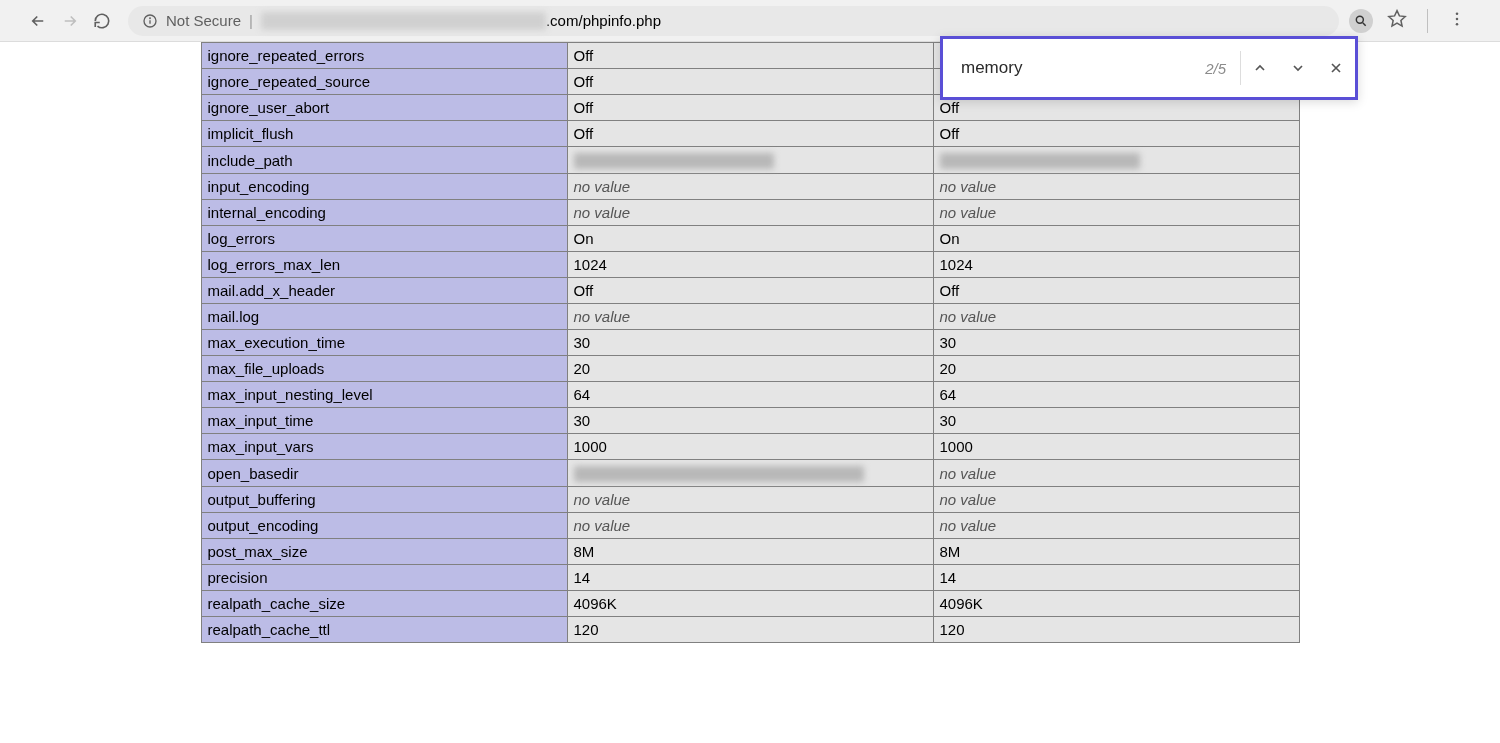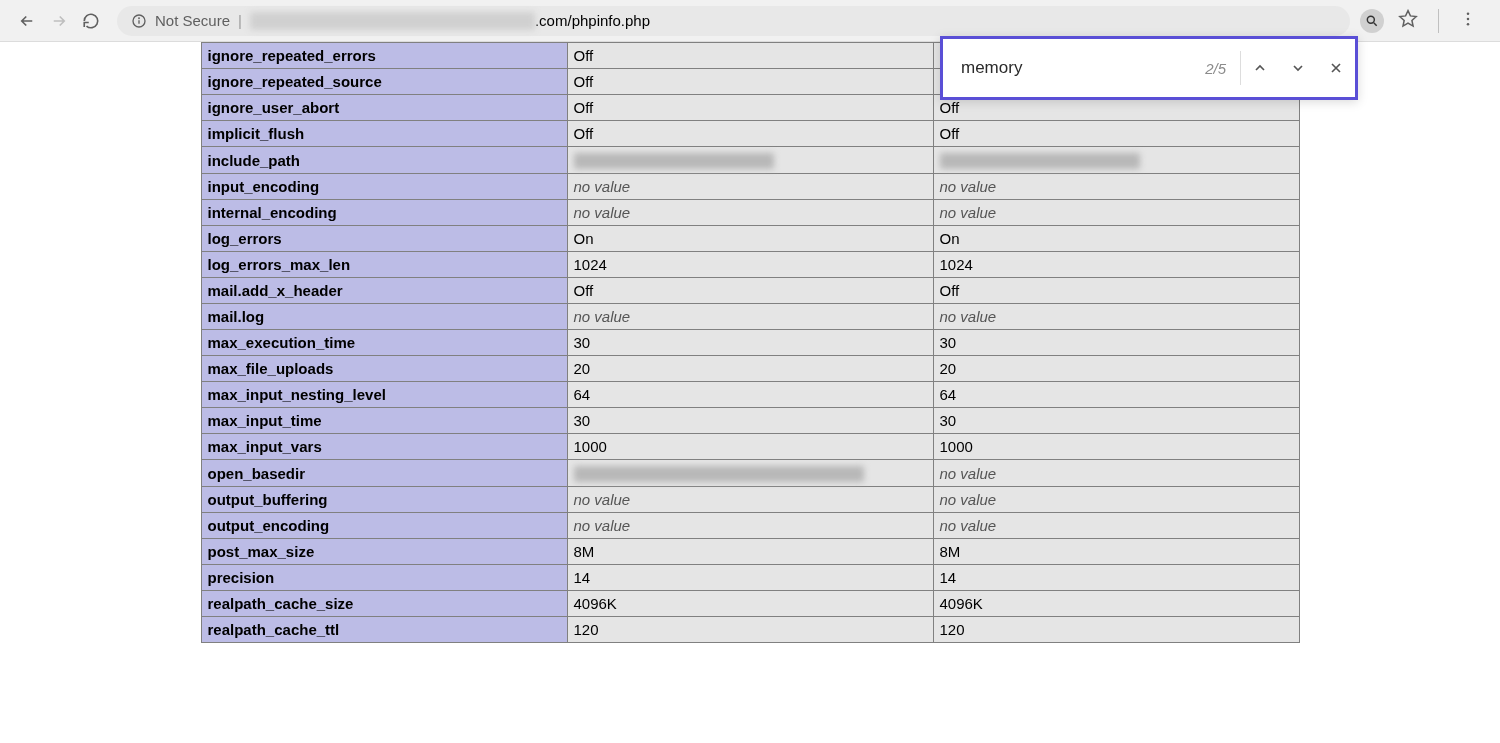--- a/index.html
+++ b/index.html
@@ -1,18 +1,18 @@
 <!DOCTYPE html>
 <html><head>
   <meta charset="utf-8">
   <style>
     * { margin: 0; padding: 0; box-sizing: border-box; }
     body { font-family: -apple-system, BlinkMacSystemFont, "Segoe UI", Arial, sans-serif; background: #fff; width: 1500px; }
     
-    .browser-bar { height: 42px; background: #f1f1f1; border-bottom: 1px solid #dcdcdc; display: flex; align-items: center; padding: 0 13px; }
+    .browser-bar { height: 42px; background: #f1f1f1; border-bottom: 1px solid #dcdcdc; display: flex; align-items: center; padding: 0 24px; }
     .nav-btn { width: 28px; height: 28px; display: flex; align-items: center; justify-content: center; color: #606060; margin-right: 4px; cursor: pointer; }
     .nav-btn.disabled { color: #bfbfbf; }
     .nav-btn svg { width: 18px; height: 18px; }
     
     .address-bar { flex: 1; height: 30px; background: #e8e8e8; border-radius: 15px; display: flex; align-items: center; padding: 0 14px; margin-left: 8px; margin-right: 10px; }
     .info-icon { color: #606060; display: flex; align-items: center; }
     .info-icon svg { width: 16px; height: 16px; }
     .notsecure { color: #5f5f5f; font-size: 15px; margin-left: 8px; }
     .divider { color: #9d9d9d; margin: 0 8px; font-size: 15px; }
     .url-blur { display: inline-block; width: 285px; height: 18px; background: #d0d0d0; filter: blur(3px); border-radius: 2px; vertical-align: middle; }
@@ -30,21 +30,21 @@
     
     .find-bar { position: absolute; top: -6px; right: 142px; width: 418px; height: 64px; background: #fff; border: 3px solid #5a4fd6; display: flex; align-items: center; box-shadow: 0 2px 10px rgba(0,0,0,0.15); z-index: 10; }
     .find-input { flex: 1; border: none; outline: none; font-size: 17px; padding: 0 18px; height: 100%; color: #2b2b2b; }
     .find-count { color: #8b8b8b; font-size: 15px; padding-right: 14px; font-style: italic; }
     .find-sep { width: 1px; height: 34px; background: #ddd; }
     .find-nav { width: 38px; height: 100%; display: flex; align-items: center; justify-content: center; color: #555; cursor: pointer; }
     .find-nav svg { width: 16px; height: 16px; }
     
     table { border-collapse: collapse; margin: 0 auto; table-layout: fixed; }
     td { border: 1px solid #808080; padding: 4px 6px; font-size: 15px; vertical-align: middle; }
-    td.key { background: #bcbce6; font-weight: bold; color: #000; width: 366px; }
+    td.key { background: #bcbce6; font-weight: normal; color: #000; width: 366px; }
     td.val { background: #e5e5e5; color: #000; width: 366px; }
     td.val .novalue { font-style: italic; color: #555; }
     .blur-val { display: inline-block; height: 16px; background: #b8b8b8; filter: blur(3px); border-radius: 2px; vertical-align: middle; }
     .highlight { background: #ff9632; }
   </style>
 </head>
 <body>
 
 <div class="browser-bar">
   <div class="nav-btn">

